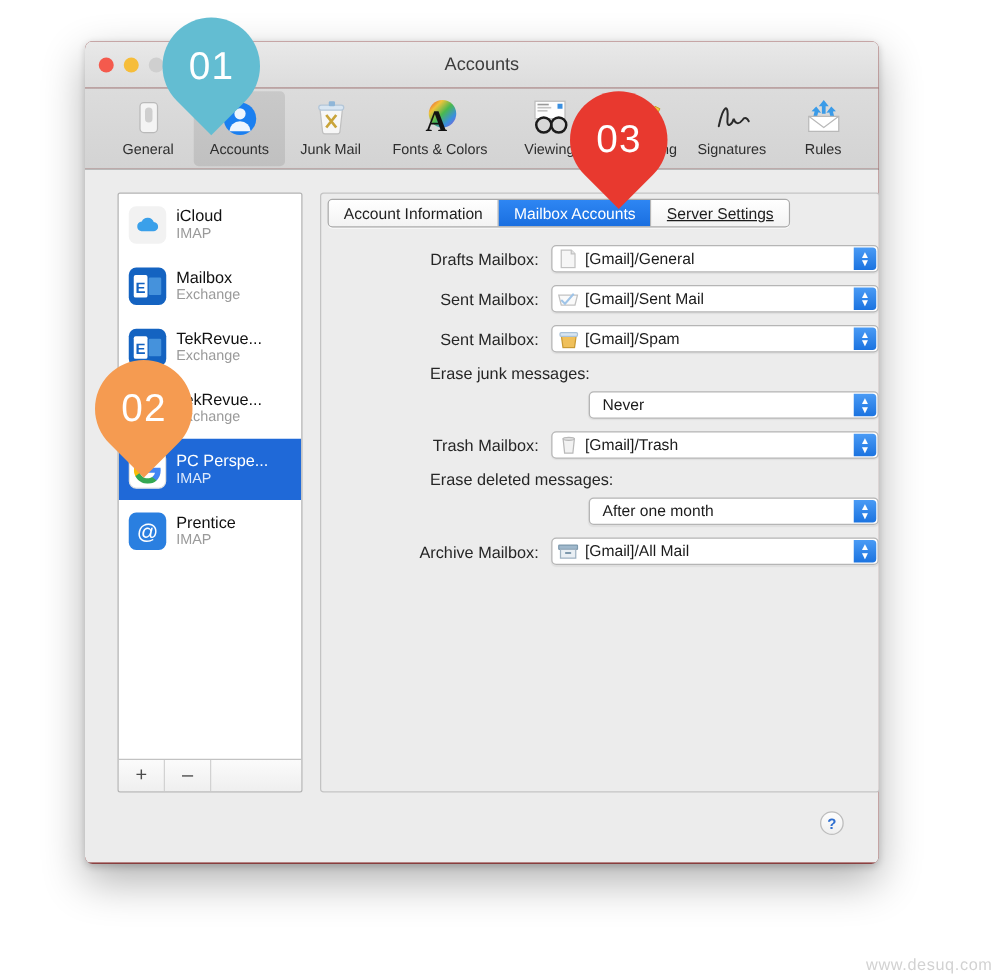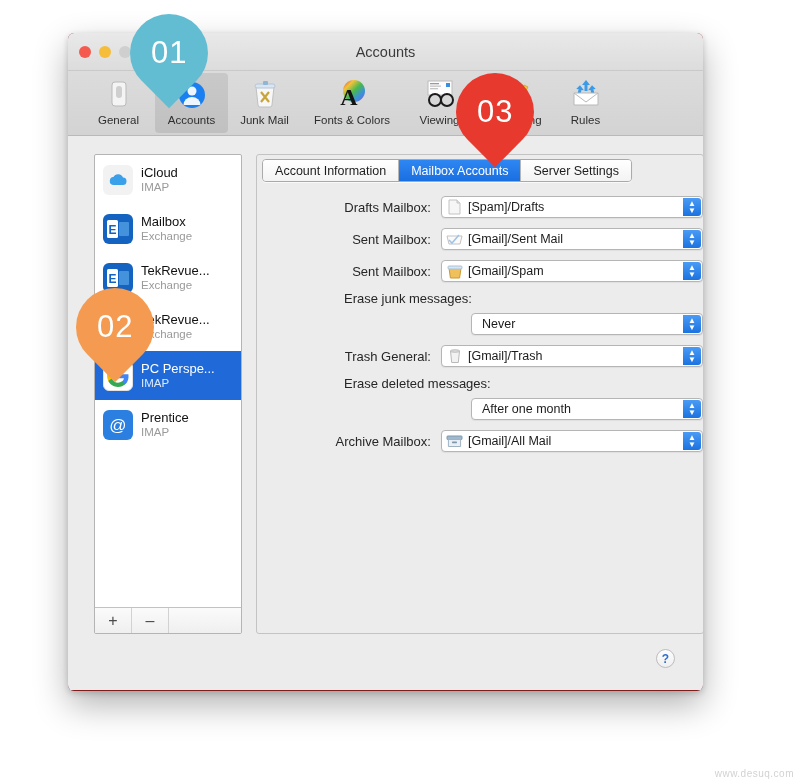--- a/index.html
+++ b/index.html
@@ -121,21 +121,21 @@
     transform: translateX(-50%);
     box-shadow: 0 1px 0 rgba(255,255,255,0.7);
   }
   .tab {
     display: flex; align-items: center; justify-content: center;
     padding: 0 12px; font-size: 12.5px; color: #1d1d1d;
     background: linear-gradient(to bottom,#ffffff,#f3f3f3);
     border-right: 1px solid #b3b3b3;
     white-space: nowrap;
   }
-  .tab:last-child { border-right: none; }
+  .tab:last-child { border-right: none; text-decoration: underline; }
   .tab.active {
     background: linear-gradient(to bottom,#2e86f3,#1a6fe0);
     color: #ffffff;
   }
 
   
   .form { position: absolute; left: 0; top: 40px; right: 0; }
   .row { display: flex; align-items: center; height: 24px; margin-bottom: 8px; }
   .row .lbl {
     width: 204px; text-align: right; padding-right: 10px;
@@ -188,21 +188,21 @@
   .pin span {
     transform: rotate(45deg);
     color: #ffffff; font-size: 31px; letter-spacing: 1px;
   }
   .pin.teal   { background: #63bdd2; }
   .pin.orange { background: #f59b51; }
   .pin.red    { background: #e8392f; }
 
   .watermark {
     position: absolute; right: 6px; bottom: 5px;
-    font-size: 10px; color: #d2d2d2; letter-spacing: .5px;
+    font-size: 13px; color: #d2d2d2; letter-spacing: .5px;
   }
 
   svg { display: block; }
 </style>
 </head>
 <body>
 
 <div id="page">
 
   <div class="window">
@@ -290,20 +290,28 @@
         <div class="tb-ico">
           <svg width="34" height="34" viewBox="0 0 34 34">
             <rect x="5" y="6" width="20" height="22" fill="#ffffff" stroke="#c3c3c3"></rect>
             <path d="M20 22 L28 8 l4 2 l-8 14 l-4.6 2.2 z" fill="#f2c93a" stroke="#c9a22e" stroke-width="0.8"></path>
             <path d="M19.4 26.2 l4.6 -2.2 l-3 -1.6 z" fill="#f2a0a8"></path>
           </svg>
         </div>
         <div class="tb-lbl">Composing</div>
       </div>
 
+      <div class="tbitem">
+        <div class="tb-ico">
+          <svg width="34" height="34" viewBox="0 0 34 34">
+            <path d="M6 24 C10 6, 14 6, 13 18 C12 27, 17 22, 18 18 C19 22, 22 23, 25 19 C27 16, 29 18, 30 20" fill="none" stroke="#2b2b2b" stroke-width="1.6" stroke-linecap="round"></path>
+          </svg>
+        </div>
+        <div class="tb-lbl">Signatures</div>
+      </div>
 
       <div class="tbitem">
         <div class="tb-ico">
           <svg width="34" height="34" viewBox="0 0 34 34">
             <path d="M17 3 l4 5 h-2.5 v6 h-3 V8 H13 z" fill="#3a9be8"></path>
             <path d="M7 10 l2 6 l-2.2 -1 l-3 4.5 l-2.4 -1.8 l3 -4.4 l-2.2 -1 z" fill="#3a9be8" transform="translate(5,-2) rotate(-20 7 13)"></path>
             <path d="M27 10 l-2 6 l2.2 -1 l3 4.5 l2.4 -1.8 l-3 -4.4 l2.2 -1 z" fill="#3a9be8" transform="translate(-5,-2) rotate(20 27 13)"></path>
             <path d="M5 16 h24 v12 H5 z" fill="#ffffff" stroke="#b9b9b9"></path>
             <path d="M5 16 L17 25 L29 16" fill="none" stroke="#b9b9b9"></path>
           </svg>
@@ -420,21 +428,21 @@
 
           <div class="row">
             <div class="lbl">Drafts Mailbox:</div>
             <div class="popup">
               <div class="pico">
                 <svg width="15" height="16" viewBox="0 0 15 16">
                   <path d="M2 1 h8 l3 3 v11 H2 z" fill="#f6f6f6" stroke="#c2c2c2"></path>
                   <path d="M10 1 v3 h3" fill="#e4e4e4" stroke="#c2c2c2"></path>
                 </svg>
               </div>
-              <div class="ptxt">[Spam]/Drafts</div>
+              <div class="ptxt">[Gmail]/General</div>
               <div class="parrow">▲<br>▼</div>
             </div>
           </div>
 
           <div class="row">
             <div class="lbl">Sent Mailbox:</div>
             <div class="popup">
               <div class="pico">
                 <svg width="17" height="14" viewBox="0 0 17 14">
                   <path d="M1 4 h15 l-2 8 H3 z" fill="#fafafa" stroke="#c2c2c2"></path>
@@ -463,21 +471,21 @@
           <div class="plain-label">Erase junk messages:</div>
 
           <div class="row indent-row">
             <div class="popup narrow">
               <div class="ptxt" style="margin-left:10px">Never</div>
               <div class="parrow">▲<br>▼</div>
             </div>
           </div>
 
           <div class="row">
-            <div class="lbl">Trash General:</div>
+            <div class="lbl">Trash Mailbox:</div>
             <div class="popup">
               <div class="pico">
                 <svg width="14" height="16" viewBox="0 0 14 16">
                   <path d="M2.5 3 h9 l-1.2 11.5 H3.7 z" fill="#f2f2f2" stroke="#b9b9b9"></path>
                   <ellipse cx="7" cy="3" rx="4.5" ry="1.2" fill="#e2e2e2" stroke="#b9b9b9"></ellipse>
                 </svg>
               </div>
               <div class="ptxt">[Gmail]/Trash</div>
               <div class="parrow">▲<br>▼</div>
             </div>

